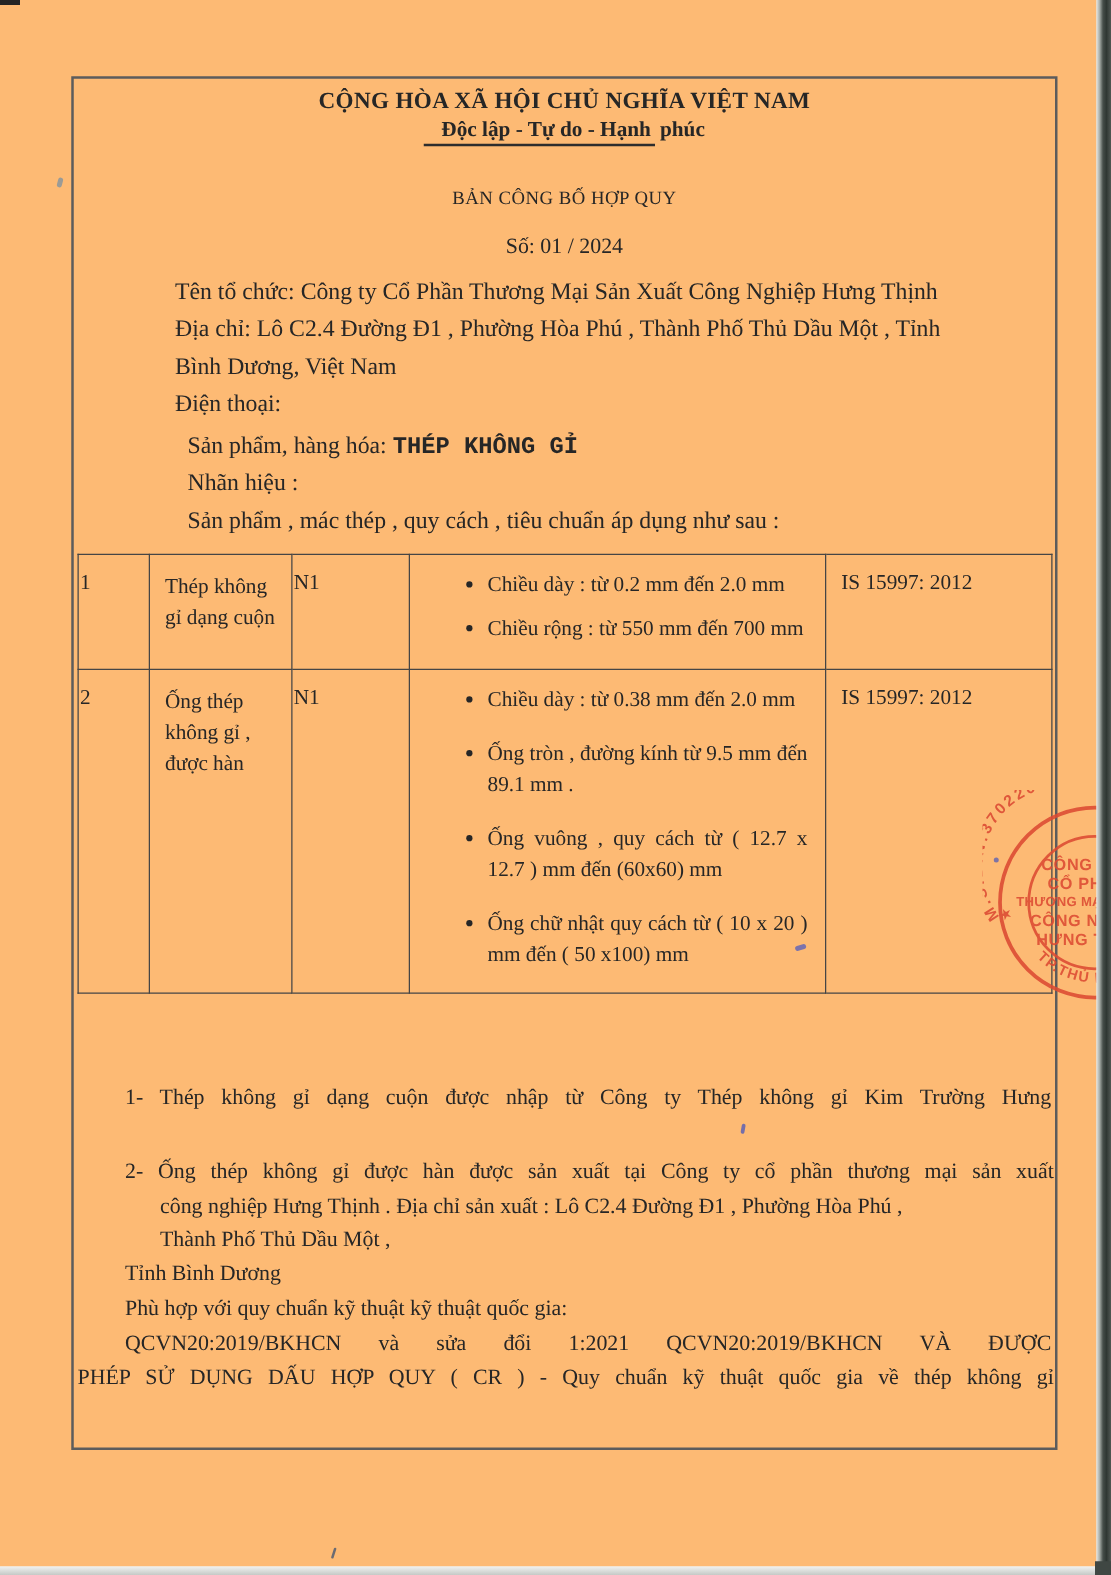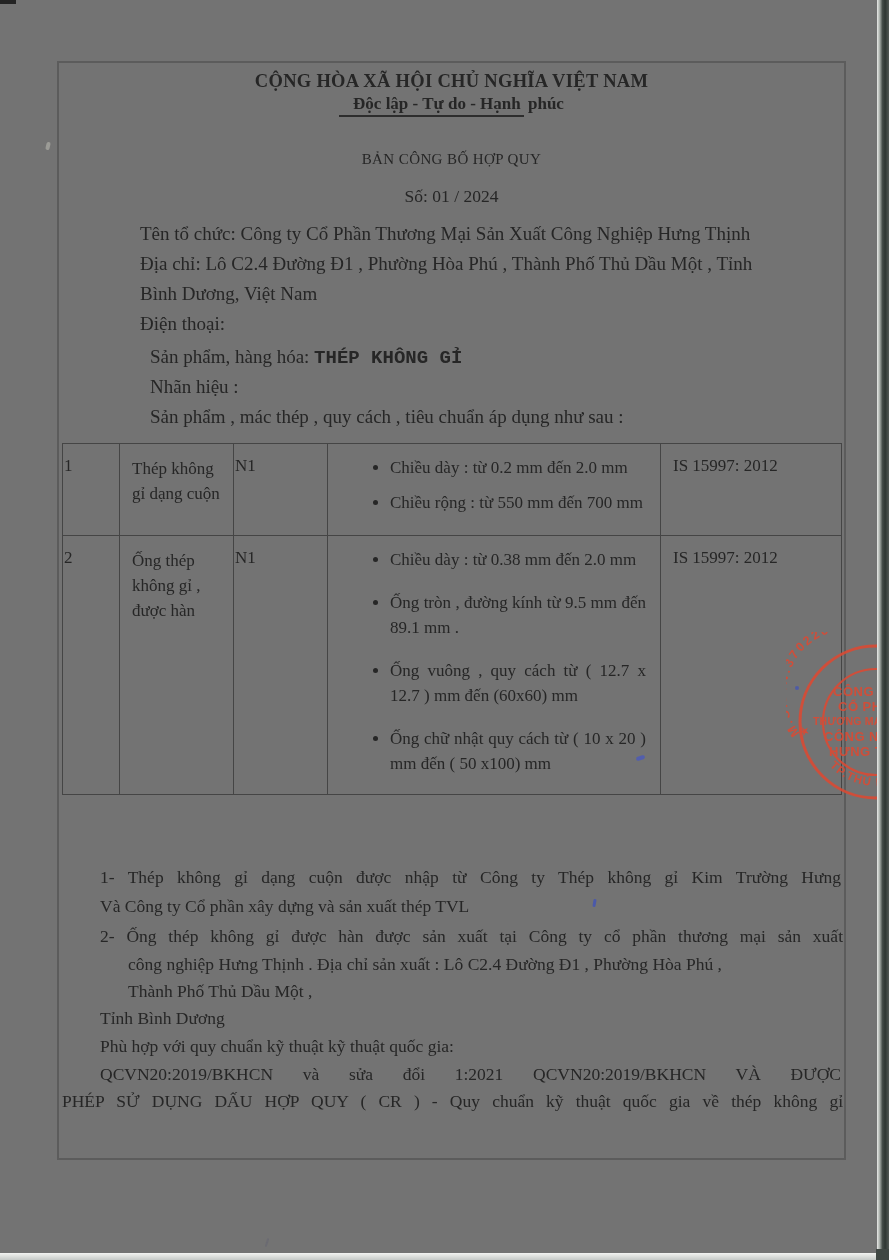--- a/index.html
+++ b/index.html
@@ -1,18 +1,18 @@
 <!DOCTYPE html>
 <html><head>
 <meta charset="utf-8">
 <style>
   html,body { margin:0; padding:0; }
   .page {
     position:relative; width:889px; height:1260px; overflow:hidden;
-    background:#737373; color:#262626;
+    background:#fdba74; color:#262626;
     font-family:"Liberation Serif","DejaVu Serif",serif;
   }
   .centerband { position:absolute; left:57px; width:789px; text-align:center; }
   .frame {
     position:absolute; left:57px; top:61px; width:789px; height:1099px;
     border:2px solid #5c5c5c; box-sizing:border-box;
   }
   .h1 { font-size:18.5px; font-weight:bold; letter-spacing:.3px; }
   .motto { font-size:17px; font-weight:bold; }
   .motto-u { border-bottom:2.2px solid #2d2d2d; padding:0 3px 2px 14px; }
@@ -124,21 +124,20 @@
           <li>Ống vuông , quy cách từ ( 12.7 x 12.7 ) mm đến (60x60) mm</li>
           <li>Ống chữ nhật quy cách từ ( 10 x 20 ) mm đến ( 50 x100) mm</li>
         </ul>
       </td>
       <td class="tc">IS 15997: 2012</td>
     </tr>
   </tbody>
     </table>
 
   <div class="note just" style="left:100px;top:863px;width:741px">1- Thép không gỉ dạng cuộn được nhập từ Công ty Thép không gỉ Kim Trường Hưng</div>
-  <div class="note" style="left:100px;top:892px">Và Công ty Cổ phần xây dựng và sản xuất thép TVL</div>
   <div class="note just" style="left:100px;top:922px;width:743px">2- Ống thép không gỉ được hàn được sản xuất tại Công ty cổ phần thương mại sản xuất</div>
   <div class="note" style="left:128px;top:950px">công nghiệp Hưng Thịnh . Địa chỉ sản xuất : Lô C2.4 Đường Đ1 , Phường Hòa Phú ,</div>
   <div class="note" style="left:128px;top:977px">Thành Phố Thủ Dầu Một ,</div>
   <div class="note" style="left:100px;top:1004px">Tỉnh Bình Dương</div>
   <div class="note" style="left:100px;top:1032px">Phù hợp với quy chuẩn kỹ thuật kỹ thuật quốc gia:</div>
   <div class="note just" style="left:100px;top:1060px;width:741px">QCVN20:2019/BKHCN và sửa đổi 1:2021 QCVN20:2019/BKHCN VÀ ĐƯỢC</div>
   <div class="note just" style="left:62px;top:1087px;width:781px">PHÉP SỬ DỤNG DẤU HỢP QUY ( CR ) -  Quy chuẩn kỹ thuật quốc gia về thép không gỉ</div>
 
   <svg class="stamp" width="180" height="180" viewBox="0 0 180 180">
     <circle cx="90" cy="90" r="76" fill="none" stroke="#dc4a33" stroke-width="3"></circle>

